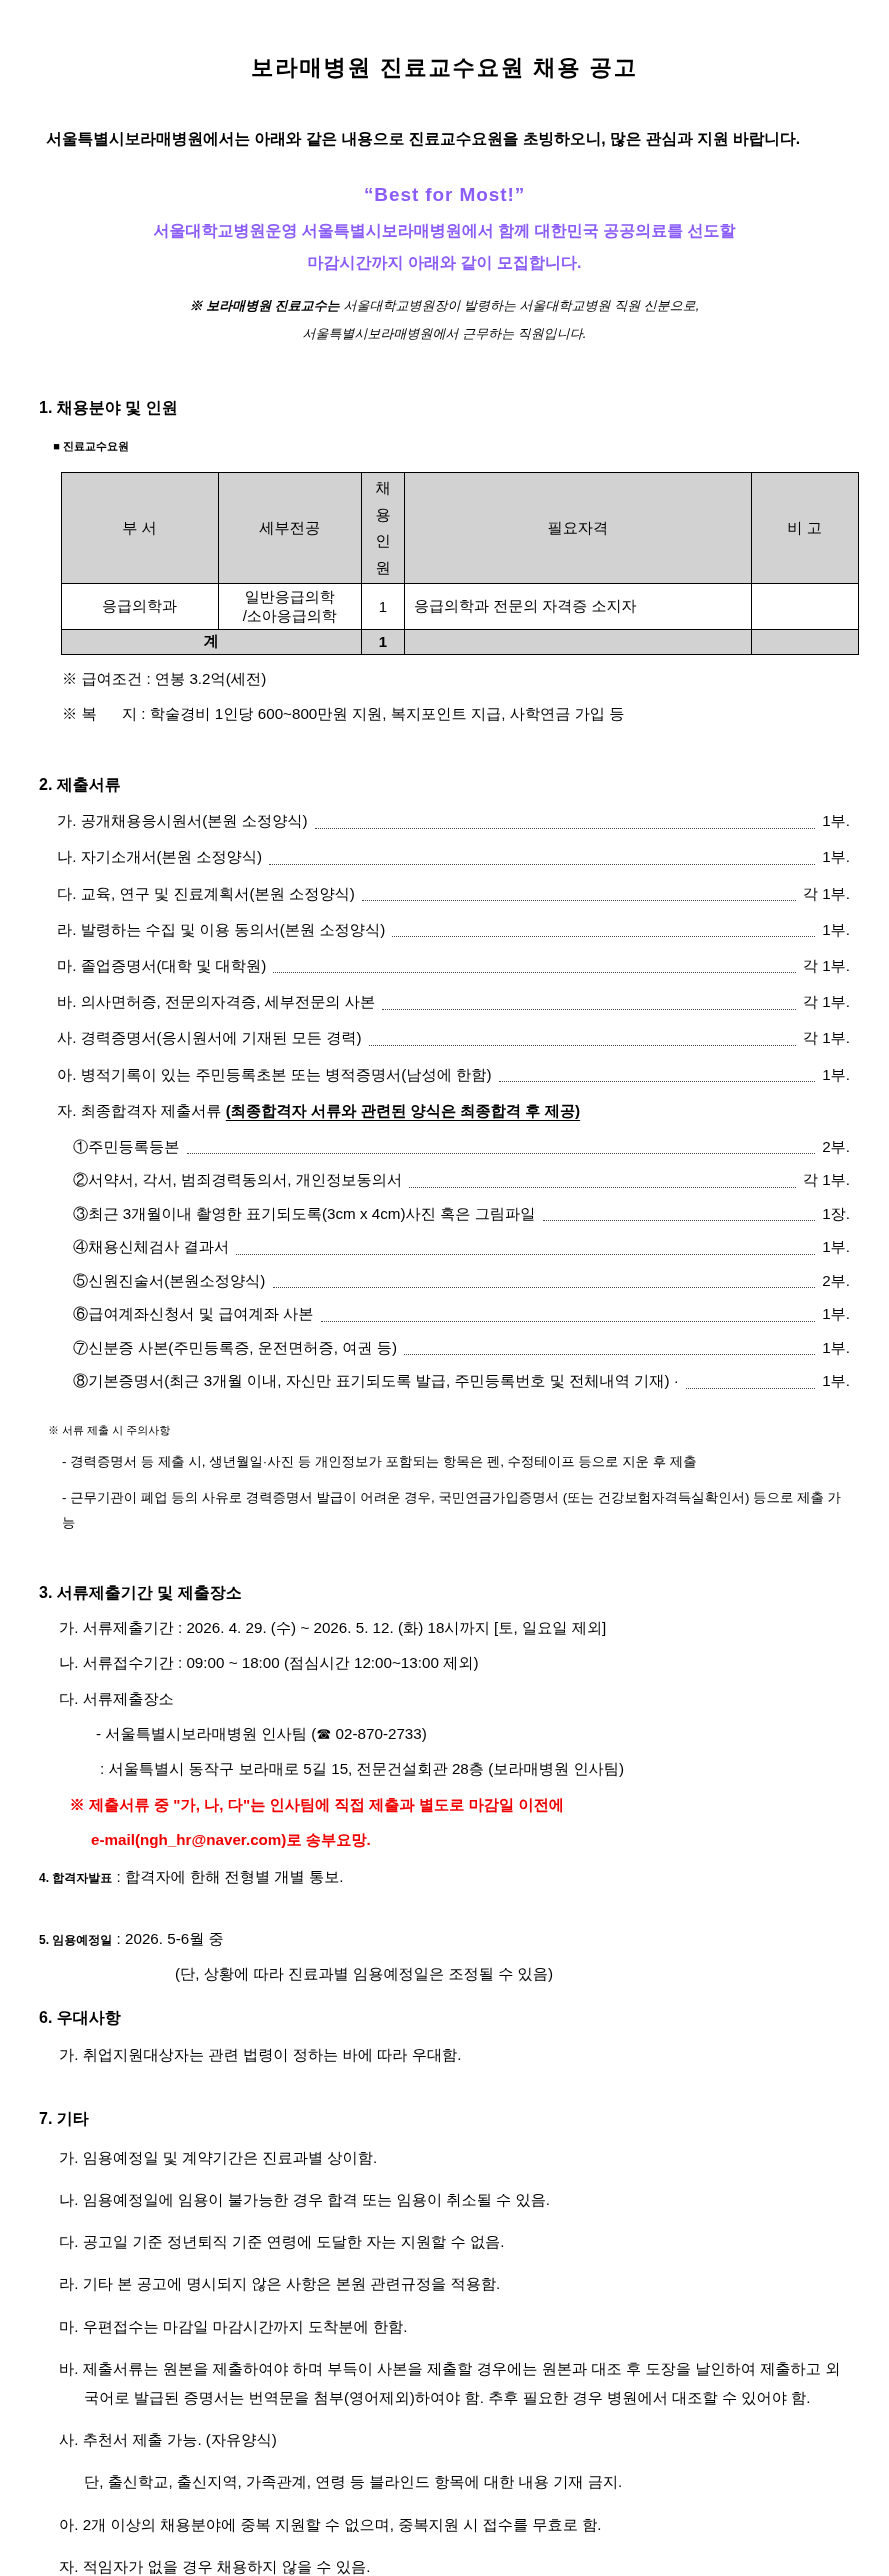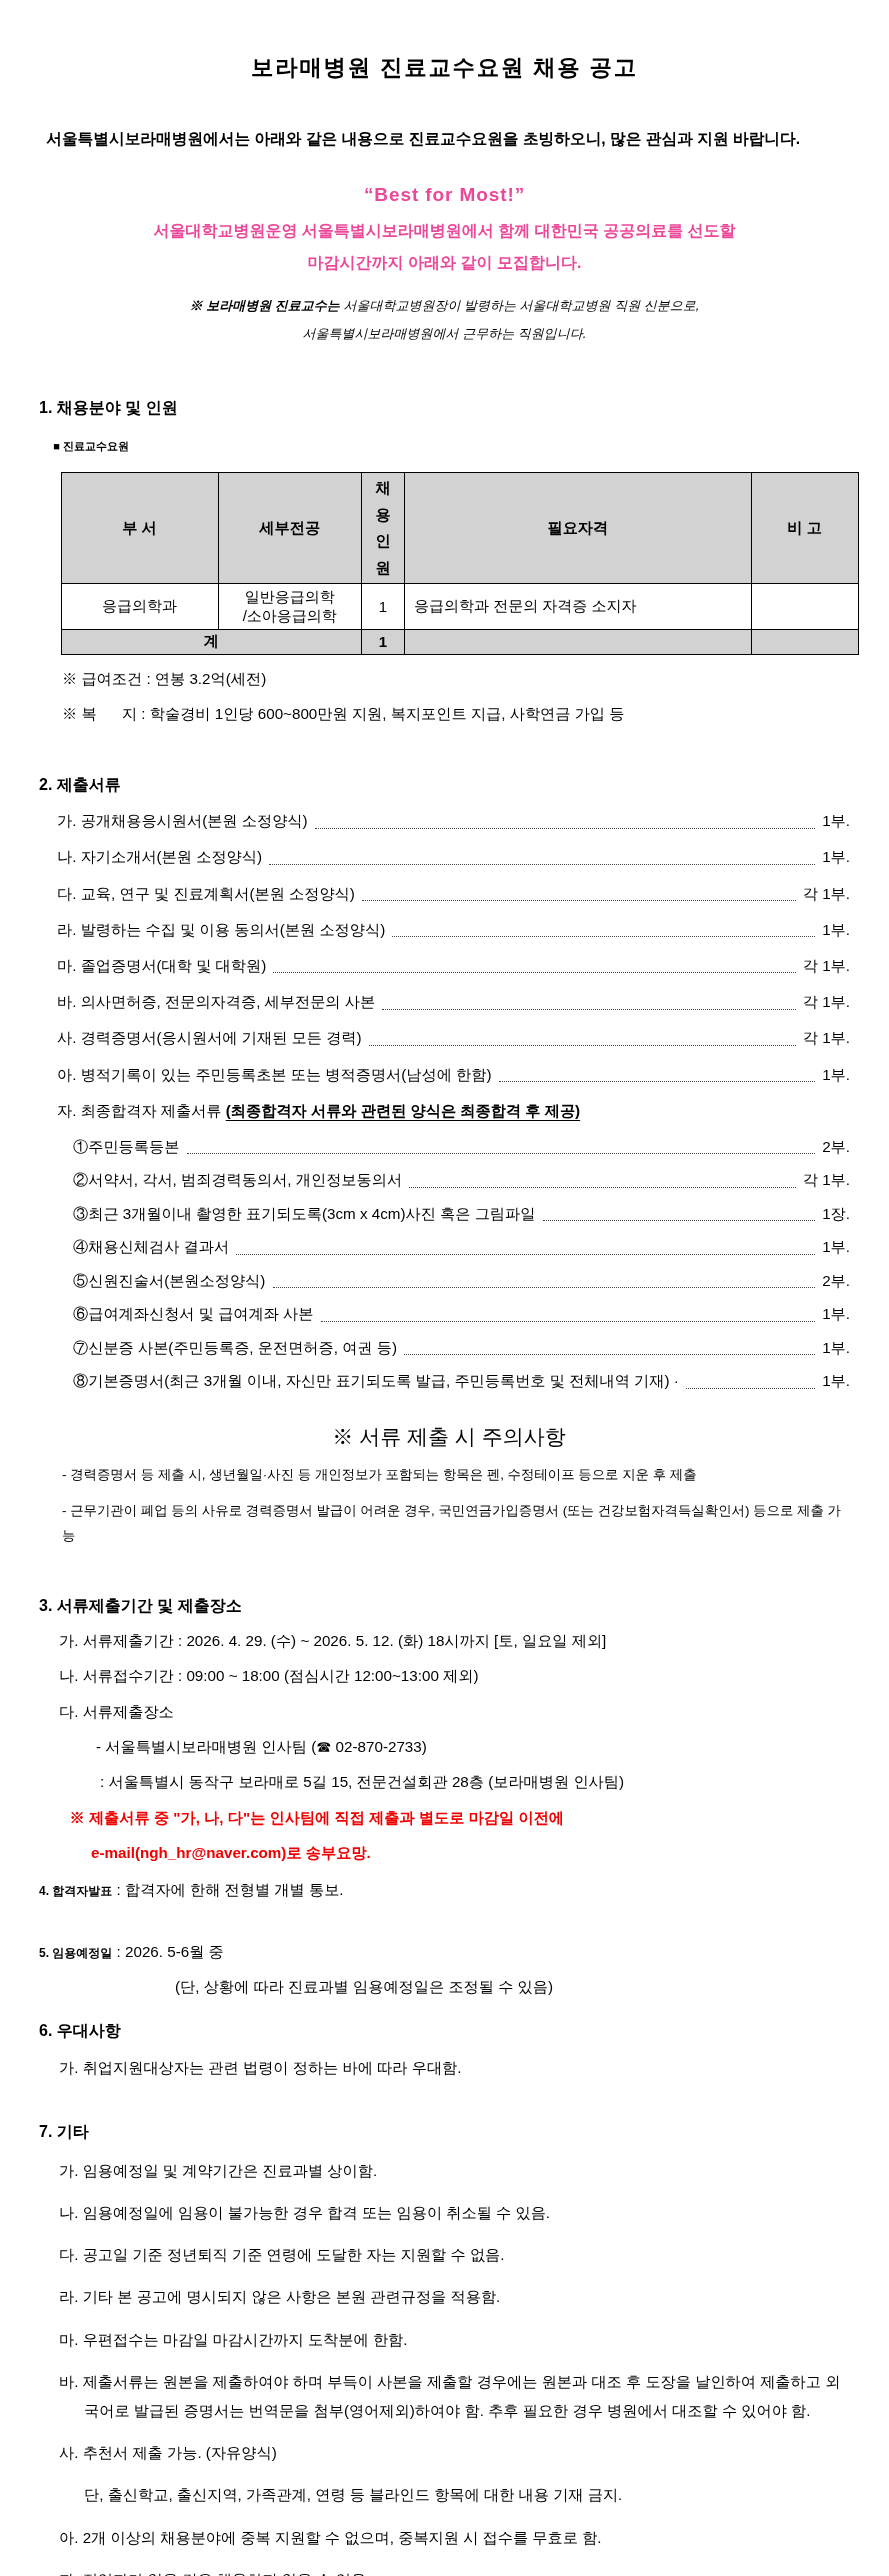--- a/index.html
+++ b/index.html
@@ -39,21 +39,21 @@
 
   .recruit-table {
     width: 798px;
     margin: 18px 0 0 21.5px;
     border-collapse: collapse;
     border: 1.8px solid #000;
     table-layout: fixed;
     font-size: 15px;
   }
   .recruit-table th, .recruit-table td { border: 0.9px solid #000; text-align: center; vertical-align: middle; padding: 1.8px 3.6px; }
-  .recruit-table th { background: #d2d2d2; font-weight: bold; }
+  .recruit-table th { background: #d2d2d2; font-weight: normal; }
   .recruit-table .head-row th { height: 106px; font-size: 15.2px; }
   .recruit-table .data-row td { height: 41px; }
   .recruit-table .total-row th, .recruit-table .total-row td { height: 20px; border-top: 1.8px solid #000; background: #d2d2d2; font-weight: bold; }
   .col-dept { width: 19.7%; } .col-spec { width: 18%; } .col-cnt { width: 5.4%; }
   .col-qual { width: 43.5%; } .col-rem { width: 13.4%; }
   .v-text { display: inline-block; width: 1.1em; word-break: break-all; line-height: 1.75; white-space: normal; }
   .cell-spec { white-space: pre-line; line-height: 1.25; }
   .cell-qual { text-align: left !important; padding-left: 9px !important; }
 
   .note-line { margin: 14.3px 0 0 23px; white-space: pre-wrap; }
@@ -61,21 +61,21 @@
   .sec2-heading { margin-top: 50px; }
   .doc-item { display: flex; align-items: baseline; margin: 15.2px 0; padding-left: 18px; }
   .doc-sub-item { margin: 12.5px 0; padding-left: 34px; }
   .doc-item .label { white-space: pre-wrap; }
   .leader { flex: 1 1 auto; min-width: 9px; border-bottom: 1.8px dotted #444; margin: 0 7.2px 3.6px 7.2px; align-self: flex-end; height: 0.9px; }
   .count { white-space: nowrap; }
   .final-item { padding-left: 18px; margin: 15.2px 0; }
   .final-item .hl { font-weight: bold; text-decoration: underline; text-underline-offset: 3.6px; }
 
   .notice-block { margin-top: 30.5px; }
-  .notice-heading { padding-left: 9px; font-size: 21px; text-align: center; }
+  .notice-heading { padding-left: 9px; font-size: 11px; }
   .notice-line { padding-left: 23px; font-size: 13.4px; margin-top: 11.7px; line-height: 1.85; }
 
   .sec3-heading { margin-top: 47px; }
   .s3-line { padding-left: 20px; margin: 14.3px 0; }
   .s3-sub1 { padding-left: 57px; }
   .s3-sub2 { padding-left: 61px; }
   .s3-red { color: #f00000; font-weight: bold; padding-left: 30.5px; }
   .s3-red2 { padding-left: 52px; }
 
   .s4 { margin-top: 16px; }
@@ -90,21 +90,21 @@
 </style>
 </head>
 <body>
 
 <div class="page">
 
   <div class="doc-title">보라매병원 진료교수요원 채용 공고</div>
 
   <div class="intro">서울특별시보라매병원에서는 아래와 같은 내용으로 진료교수요원을 초빙하오니, 많은 관심과 지원 바랍니다.</div>
 
-  <div class="slogan" style="color:#ec4899;">
+  <div class="slogan" style="color:#8b5cf6;">
     <div class="slogan-headline">“Best  for  Most!”</div>
     <div class="slogan-line">서울대학교병원운영 서울특별시보라매병원에서 함께 대한민국 공공의료를 선도할</div>
     <div class="slogan-line slogan-line-2">마감시간까지 아래와 같이 모집합니다.</div>
   </div>
 
   <div class="recruit-note">
     <div><span class="emph">※ 보라매병원 진료교수는</span><span> 서울대학교병원장이 발령하는 서울대학교병원 직원 신분으로,</span></div>
     <div>서울특별시보라매병원에서 근무하는 직원입니다.</div>
   </div>
 

